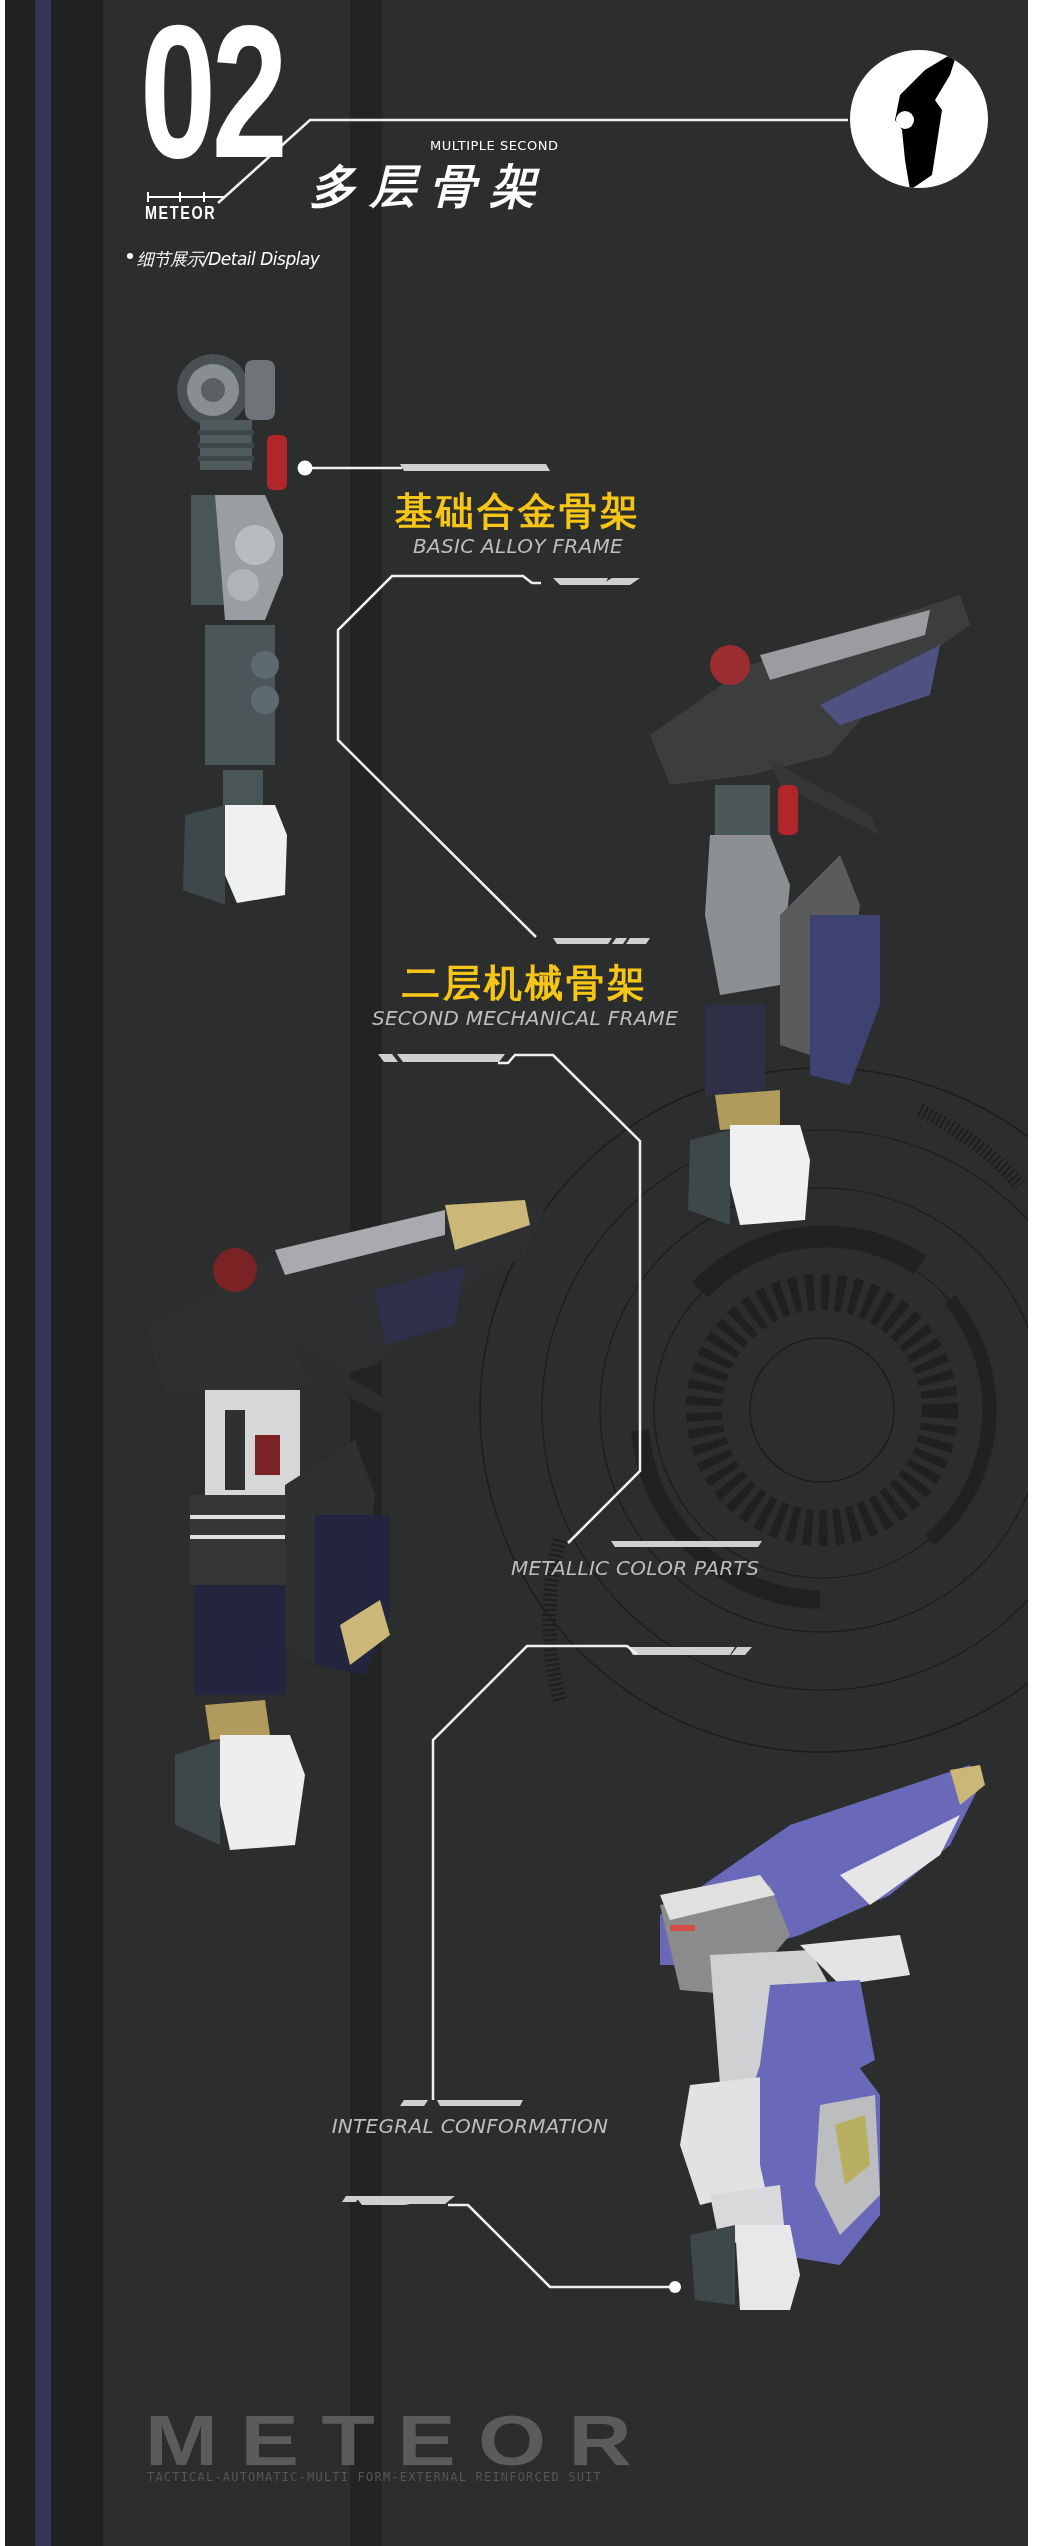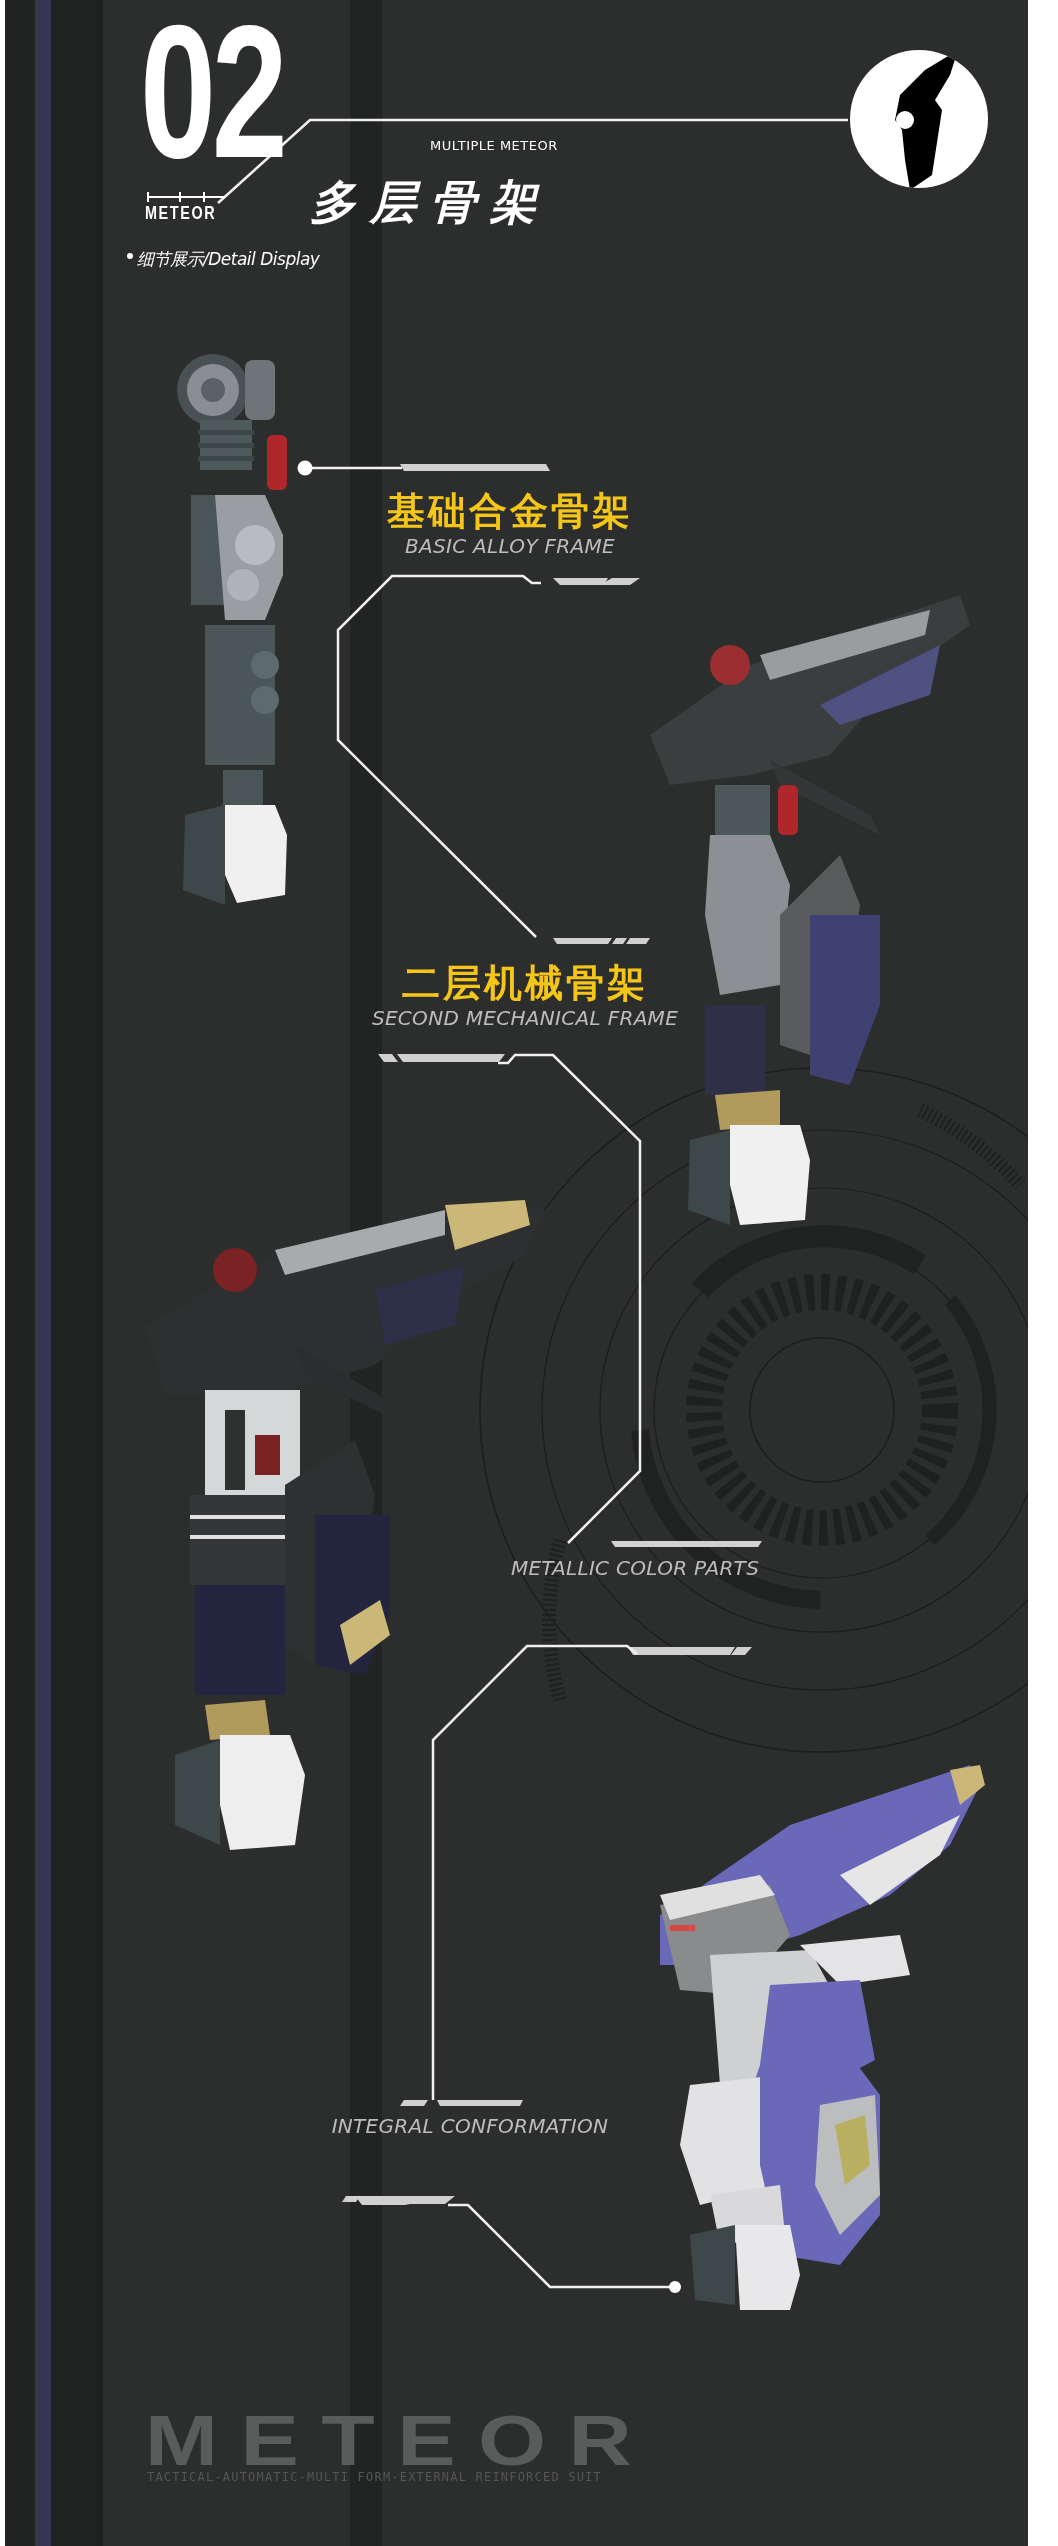--- a/index.html
+++ b/index.html
@@ -7,21 +7,21 @@
   .panel { position:absolute; left:5px; top:0; width:1023px; height:2546px; background:#2c2d2d; overflow:hidden; }
   .strip-dark1 { position:absolute; left:0; top:0; width:30px; height:100%; background:#212222; }
   .strip-blue { position:absolute; left:30px; top:0; width:16px; height:100%; background:#333553; }
   .strip-dark2 { position:absolute; left:46px; top:0; width:52px; height:100%; background:#202121; }
   .band { position:absolute; left:345px; top:0; width:32px; height:100%; background:#222323; }
   .deco-svg, .lines-svg { position:absolute; left:0; top:0; }
 
   .hero-num { position:absolute; left:135px; top:6px; font-family:"Liberation Sans Narrow","Liberation Sans", sans-serif; font-weight:bold; color:#fff; font-size:190px; line-height:170px; letter-spacing:-6px; transform:scaleX(0.72); transform-origin:left top; }
   .hero-brand { position:absolute; left:140px; top:203px; color:#fff; font-family:"Liberation Sans", sans-serif; font-weight:bold; font-size:18px; letter-spacing:2px; transform:scaleX(0.8); transform-origin:left top; }
   .hero-sub { position:absolute; left:425px; top:138px; color:#fff; font-family:"DejaVu Sans", sans-serif; font-size:13px; letter-spacing:0.5px; }
-  .hero-title { position:absolute; left:305px; top:172px; color:#fff; font-size:46px; font-weight:bold; letter-spacing:14px; font-style:italic; }
+  .hero-title { position:absolute; left:305px; top:156px; color:#fff; font-size:46px; font-weight:bold; letter-spacing:14px; font-style:italic; }
   .detail-label { position:absolute; left:122px; top:248px; color:#fff; font-size:17px; font-style:italic; letter-spacing:-0.5px; }
   .detail-dot { display:inline-block; width:6px; height:6px; border-radius:50%; background:#fff; margin-right:4px; vertical-align:6px; }
 
   .badge { position:absolute; left:845px; top:50px; width:138px; height:138px; border-radius:50%; background:#fff; overflow:hidden; }
 
   .cap { position:absolute; text-align:center; }
   .cap-cn { color:#f5c518; font-weight:bold; font-size:38px; letter-spacing:3px; line-height:46px; white-space:nowrap; }
   .cap-en { color:#bdbdbd; font-style:italic; font-size:20px; letter-spacing:0.3px; line-height:24px; white-space:nowrap; }
 
   .fig { position:absolute; }
@@ -179,25 +179,25 @@
   </div>
 
   <div class="hero-num">02</div>
   <svg style="position:absolute;left:142px;top:192px" width="80" height="10" viewBox="0 0 80 10">
     <line x1="0" y1="5" x2="78" y2="5" stroke="#fff" stroke-width="2"></line>
     <line x1="1" y1="0" x2="1" y2="10" stroke="#fff" stroke-width="2"></line>
     <line x1="33" y1="0" x2="33" y2="10" stroke="#fff" stroke-width="2"></line>
     <line x1="57" y1="0" x2="57" y2="10" stroke="#fff" stroke-width="2"></line>
   </svg>
   <div class="hero-brand">METEOR</div>
-  <div class="hero-sub">MULTIPLE METEOR</div>
+  <div class="hero-sub">MULTIPLE SECOND</div>
   <div class="hero-title">多层骨架</div>
   <div class="detail-label"><span class="detail-dot"></span><span>细节展示/Detail Display</span></div>
 
-  <div class="cap" style="left:360px;top:488px;width:290px">
+  <div class="cap" style="left:368px;top:488px;width:290px">
     <div class="cap-cn">基础合金骨架</div>
     <div class="cap-en">BASIC ALLOY FRAME</div>
   </div>
   <div class="cap" style="left:360px;top:960px;width:320px">
     <div class="cap-cn">二层机械骨架</div>
     <div class="cap-en">SECOND MECHANICAL FRAME</div>
   </div>
   <div class="cap" style="left:470px;top:1556px;width:320px">
     <div class="cap-en">METALLIC COLOR PARTS</div>
   </div>

